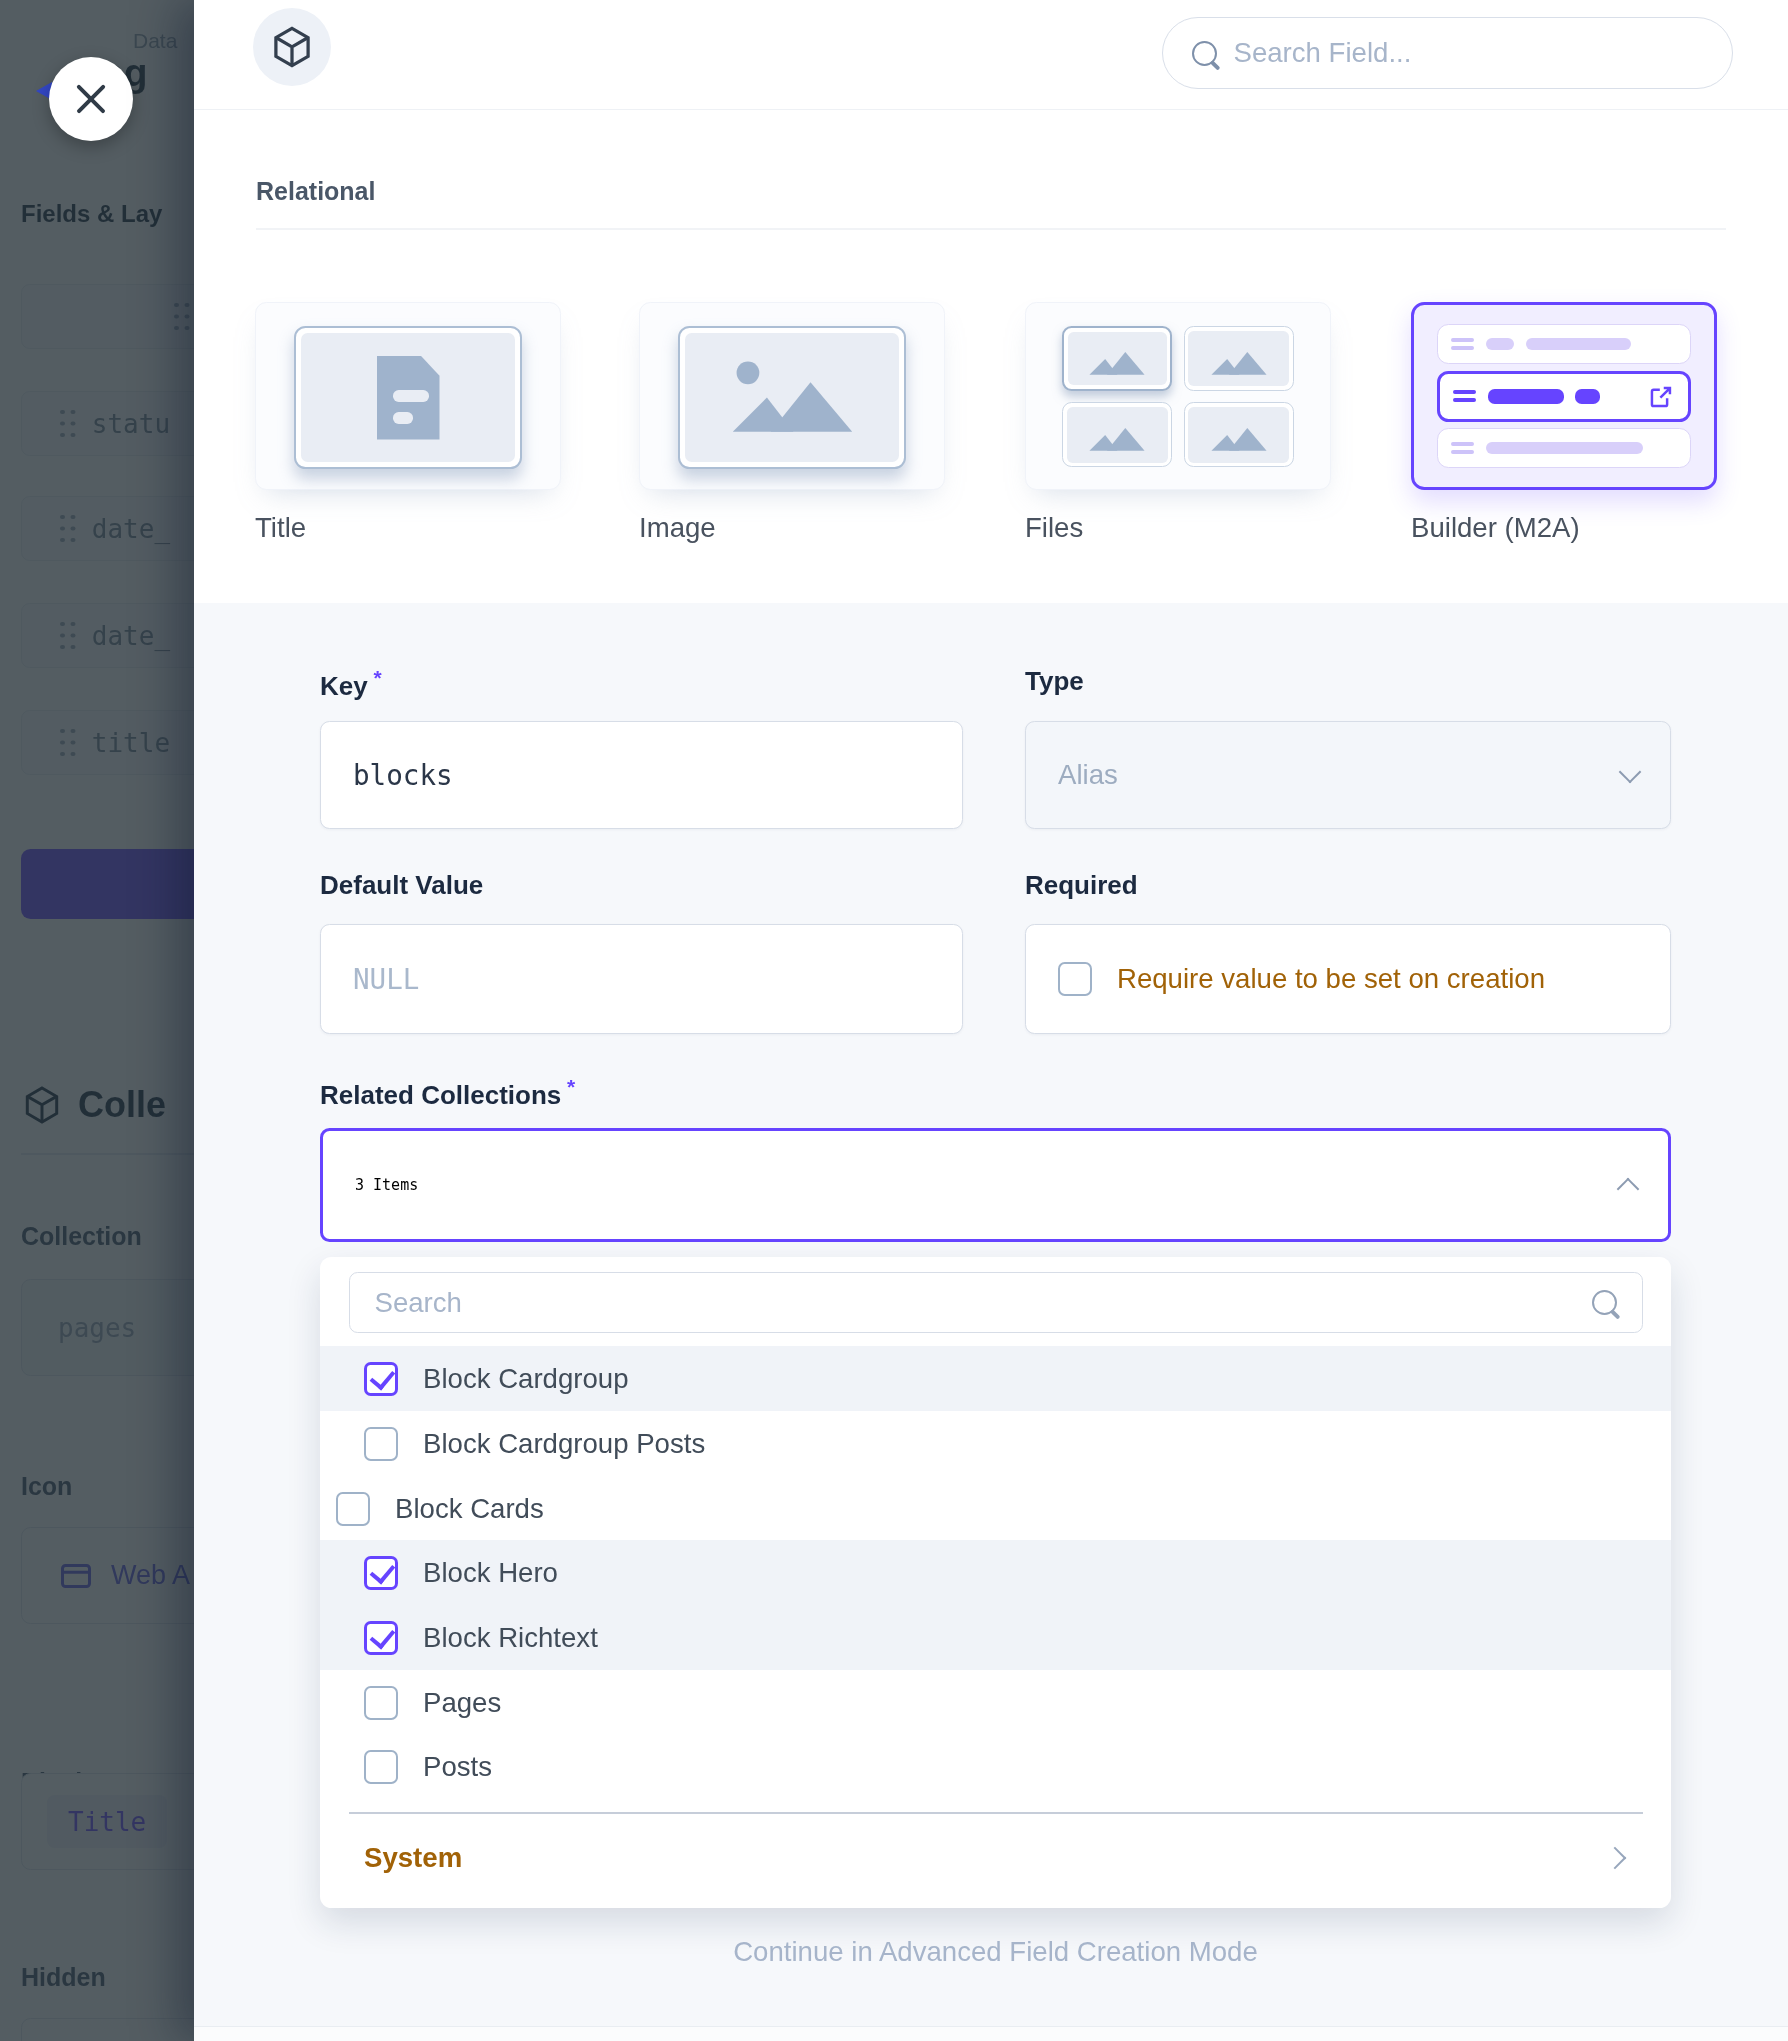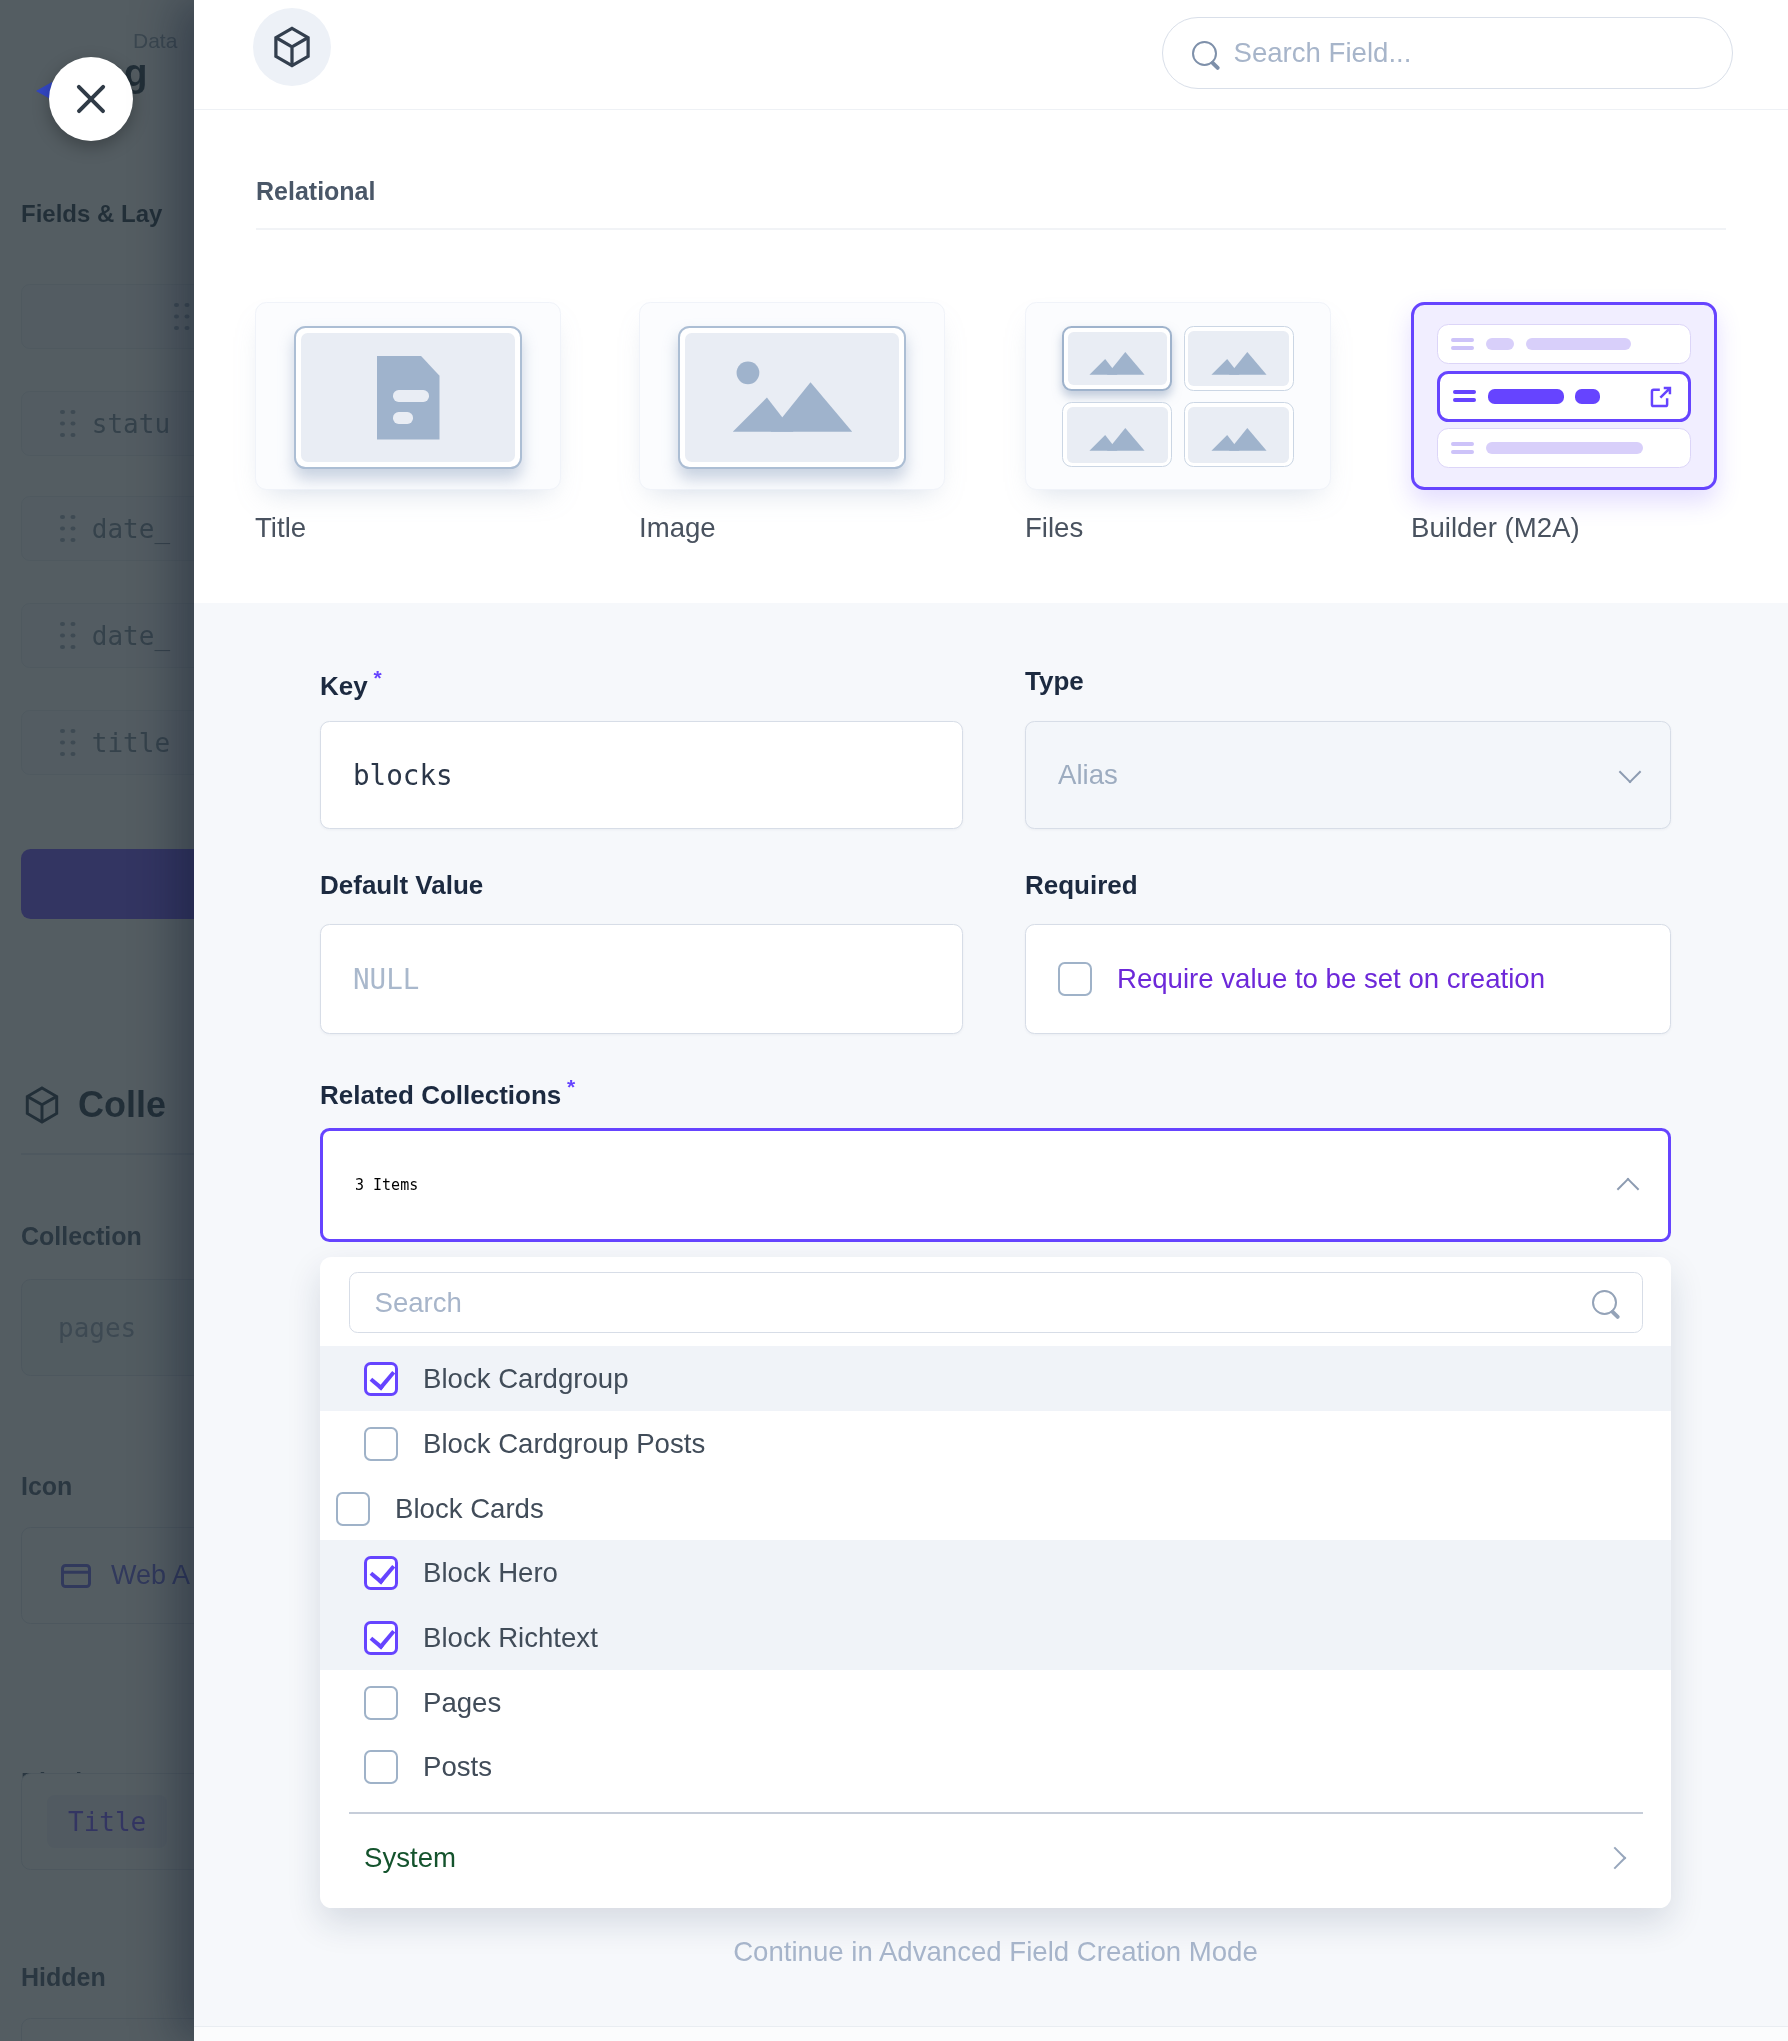--- a/index.html
+++ b/index.html
@@ -83,37 +83,37 @@
   .inp { position:absolute; background:#fff; border:1.9px solid #D7DDE7; border-radius:9.5px; box-shadow:0 1px 2.9px rgba(20,40,70,0.05); display:flex; align-items:center; padding:0 32px; }
   .inp input { border:none; outline:none; background:transparent; width:100%; font-size:27.6px; color:#2A3648; }
   .inp input.mono::placeholder { color:#A9B8CC; opacity:1; }
   .inp.disabled { background:#F3F6FA; }
   .inp .selval { font-size:27.6px; color:#9DACC0; }
   .chev { width:16px; height:16px; border-right:2.9px solid #8C9BB1; border-bottom:2.9px solid #8C9BB1; display:inline-block; flex:none; }
   .chev.down { transform:rotate(45deg); margin-left:auto; margin-bottom:5.7px; }
   .chev.up { transform:rotate(-135deg); margin-left:auto; margin-top:7.6px; }
   .chev.right { transform:rotate(-45deg); }
   .checkbox { width:34px; height:34px; border:2.9px solid #9FB2C8; border-radius:6.7px; background:#fff; flex:none; }
-  .req-label { font-size:27.6px; color:#6d28d9; margin-left:25px; white-space:nowrap; }
+  .req-label { font-size:27.6px; color:#a16207; margin-left:25px; white-space:nowrap; }
   .related-select { position:absolute; left:126px; top:1128px; width:1351px; height:114px; background:#fff; border:3.8px solid #6644FF; border-radius:9.5px; display:flex; align-items:center; padding:0 32px; }
 
   
   #panel { position:absolute; left:126px; top:1257px; width:1351px; height:651px; background:#fff; border-radius:11.4px; box-shadow:0 15px 34px rgba(20,40,80,0.14); }
   .psearch { position:absolute; left:28.5px; top:15px; width:1294px; height:61px; border:1.9px solid #D7DDE7; border-radius:8.6px; display:flex; align-items:center; padding:8px 25px; background:#fff; }
   .psearch input { border:none; outline:none; flex:1; font-size:27.6px; color:#2A3648; background:transparent; font-family:"Liberation Sans",sans-serif; }
   .psearch .sicon { margin:0 0 0 15px; border-color:#94A3B8; } .psearch .sicon::after { background:#94A3B8; }
   .opt { position:absolute; left:0; width:1351px; height:65px; display:flex; align-items:center; padding-left:44px; gap:25px; }
   .opt.on { background:#F0F3F8; }
   .cb { width:34px; height:34px; border:2.9px solid #9FB2C8; border-radius:6.7px; background:#fff; flex:none; position:relative; }
   .opt.on .cb { border:3.8px solid #6644FF; }
   .opt.on .cb::after { content:""; position:absolute; left:7.6px; top:1.9px; width:10.5px; height:18px; border:solid #6644FF; border-width:0 4.8px 4.8px 0; transform:rotate(40deg); }
   .opt .olabel { font-size:27.6px; color:#414C59; white-space:nowrap; }
   .pdiv { position:absolute; left:28.5px; top:555px; width:1294px; height:1.9px; background:#C6CDD9; }
   .sysrow { position:absolute; left:0; top:567px; width:1351px; height:68px; display:flex; align-items:center; padding:0 48px 0 44px; }
-  .sysrow .t { font-size:27.6px; font-weight:normal; color:#14532d; }
+  .sysrow .t { font-size:27.6px; font-weight:bold; color:#a16207; }
   .sysrow .chev { margin-left:auto; border-color:#97A6BC; }
 
   .continue { position:absolute; left:126px; top:1936px; width:1351px; text-align:center; font-size:27.6px; color:#A6B4CA; white-space:nowrap; }
   #dfooter { position:absolute; left:0; top:2026px; width:1594px; height:15px; background:#FBFCFD; border-top:1.9px solid #E9EDF2; }
 </style>
 </head>
 <body>
 
 <div id="stage">
 

